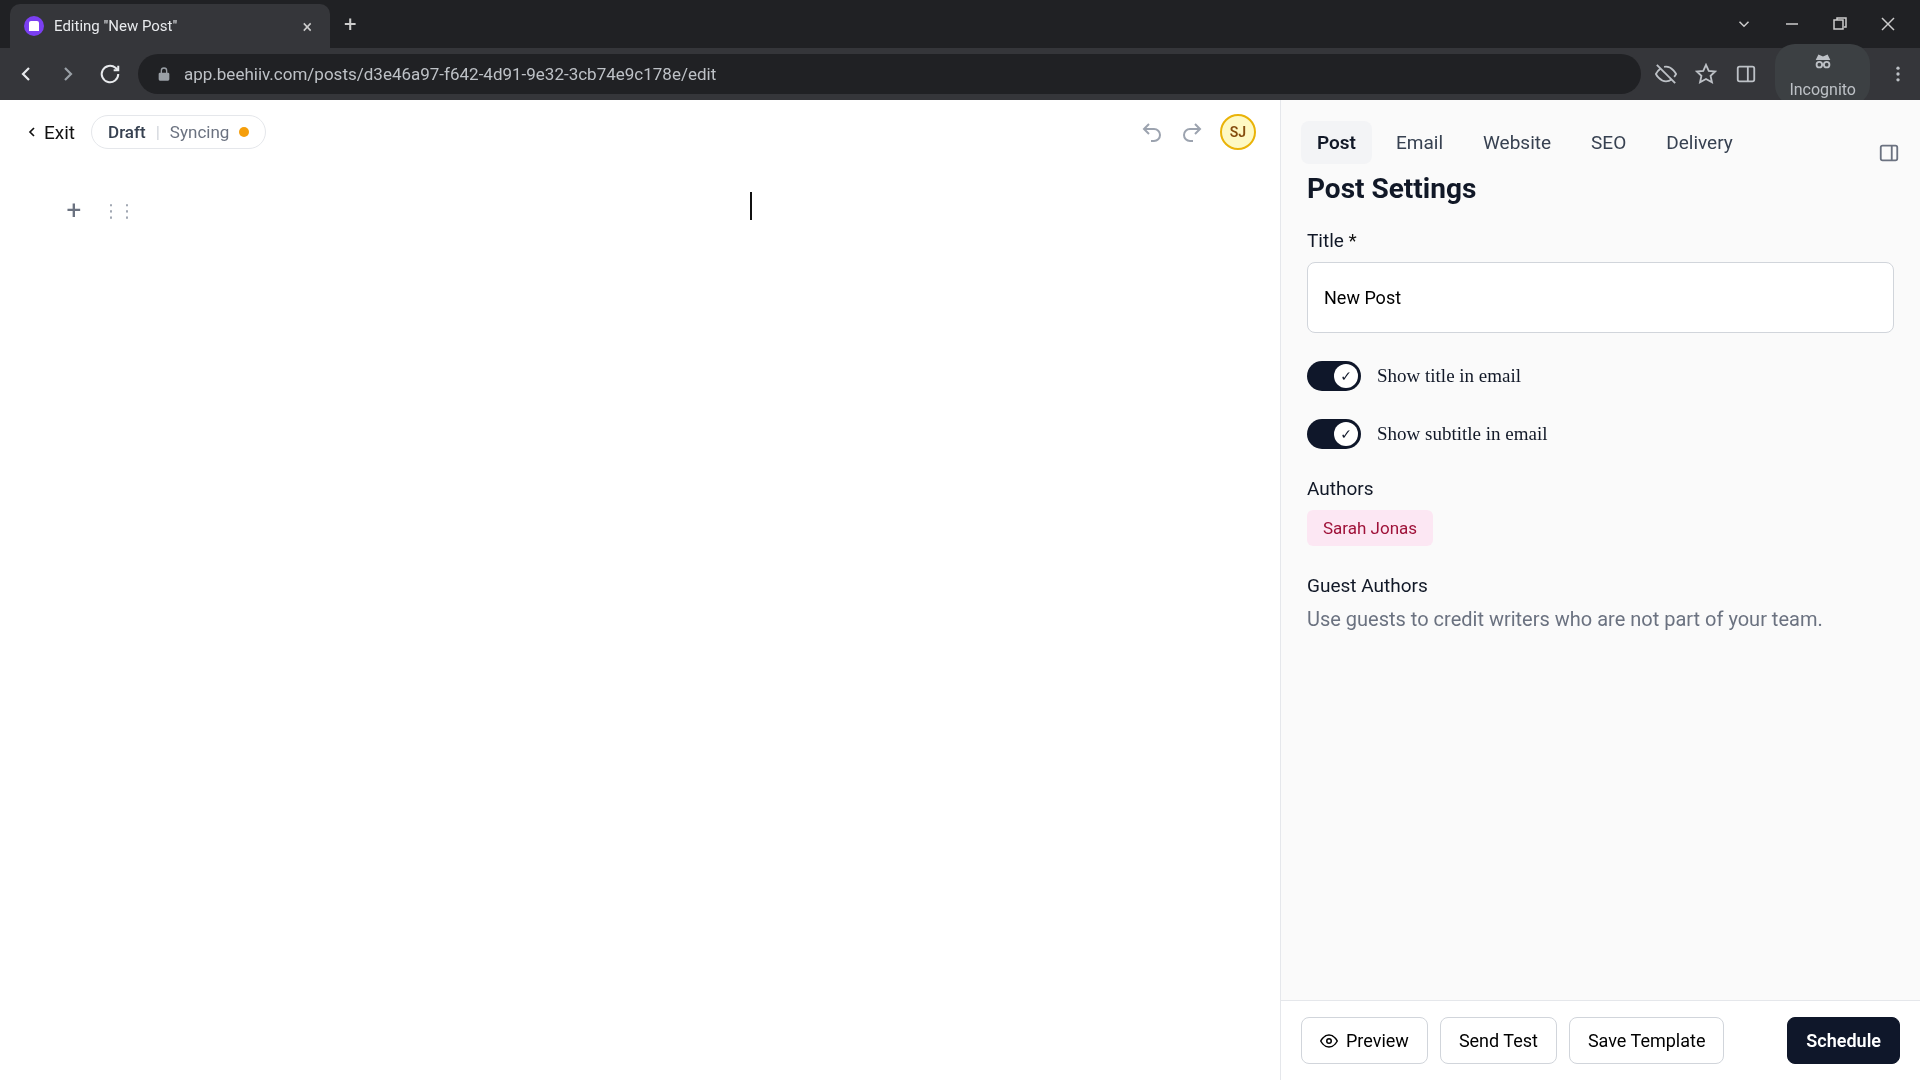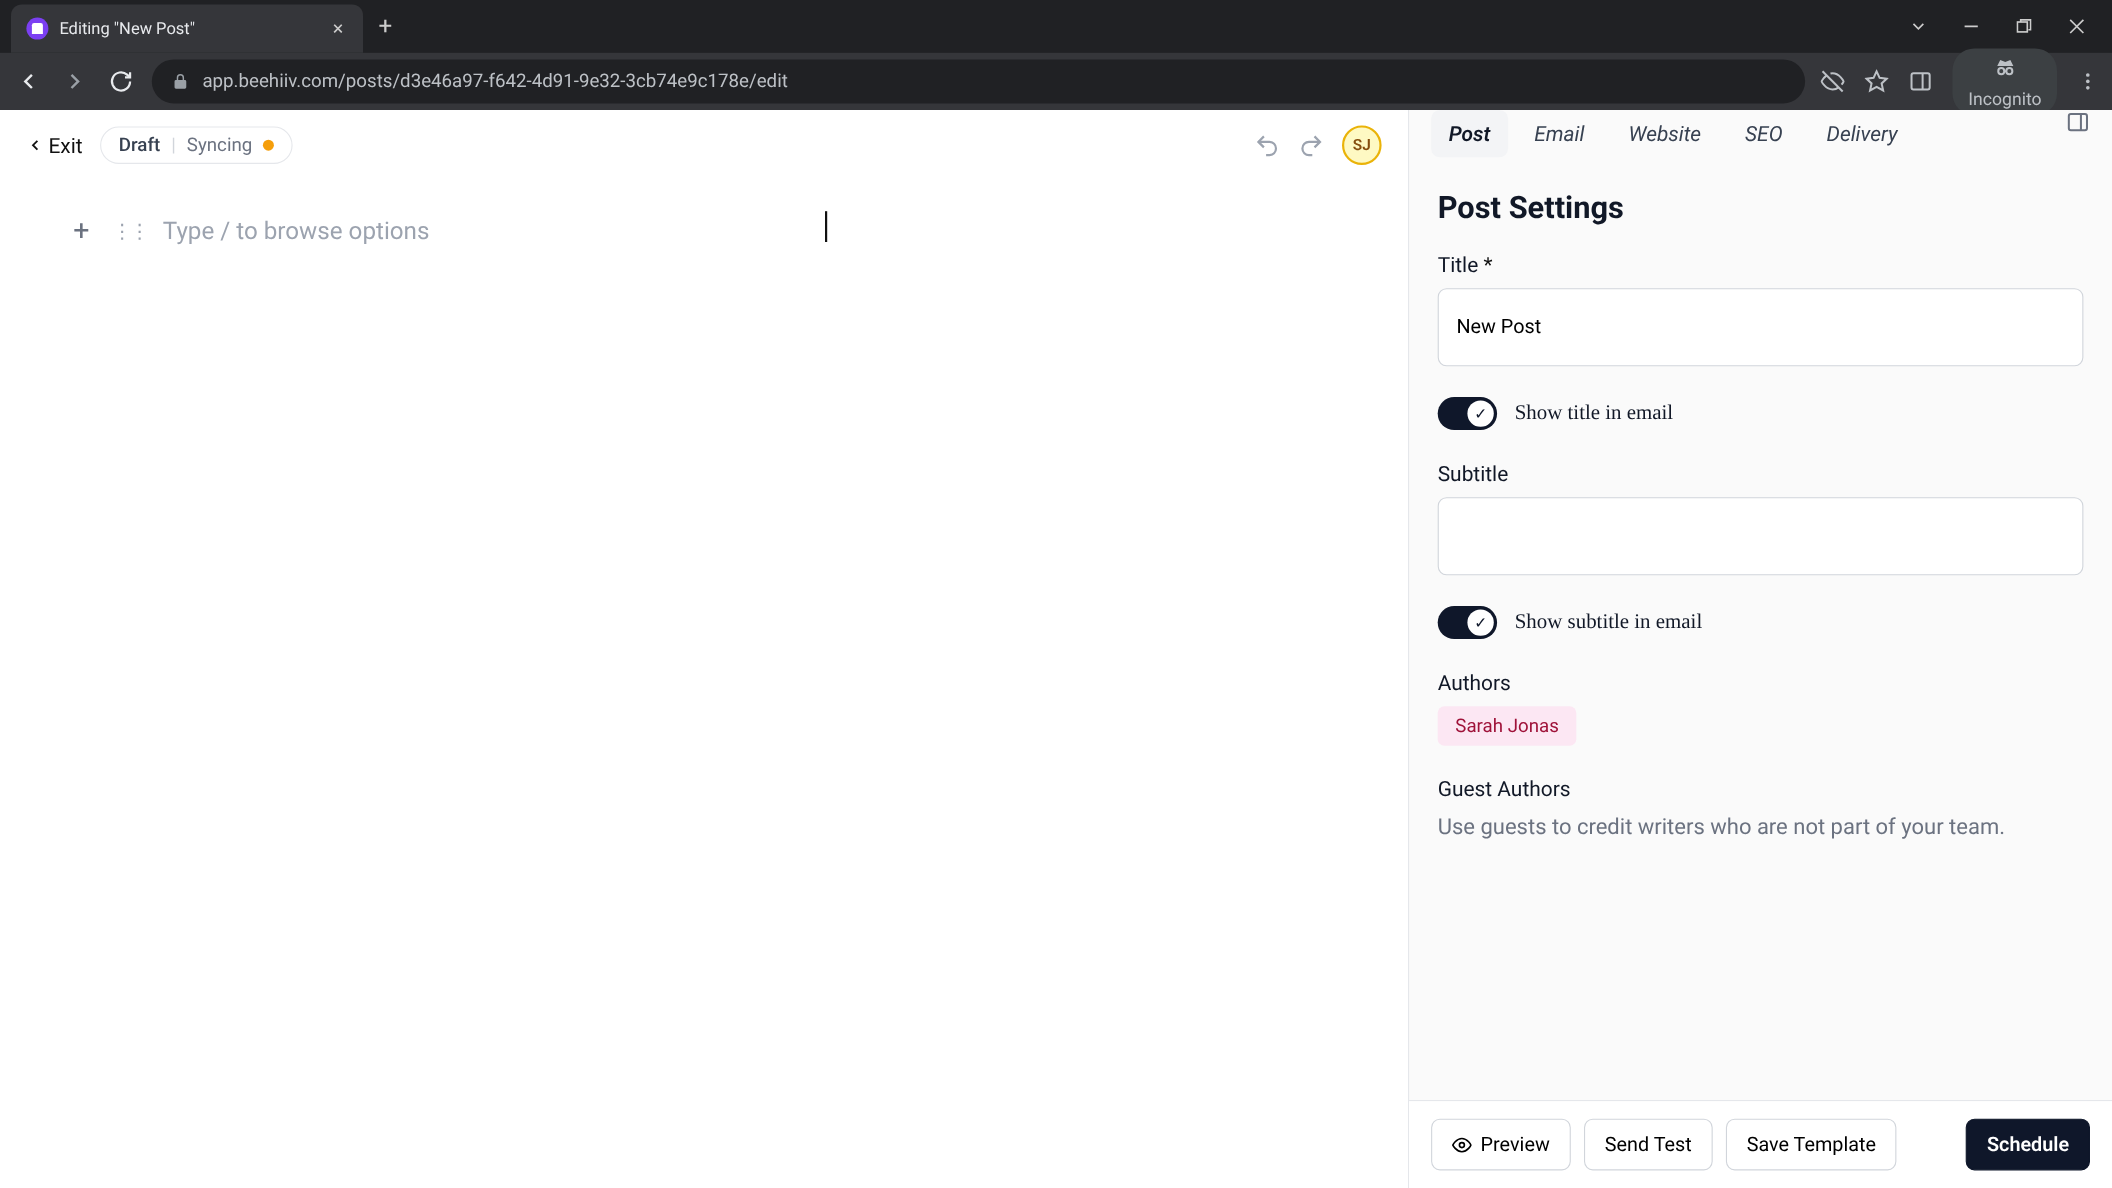--- a/index.html
+++ b/index.html
@@ -42,21 +42,21 @@
     
     .editor-body { flex:1; padding:32px 60px; }
     .block-row { display:flex; align-items:center; gap:14px; position:relative; }
     .block-add { width:28px; height:28px; display:flex; align-items:center; justify-content:center; color:#6b7280; font-size:26px; cursor:pointer; }
     .block-drag { color:#9ca3af; cursor:grab; font-size:18px; letter-spacing:-2px; }
     .block-placeholder { color:#9ca3af; font-size:22px; flex:1; }
     .cursor-mark { position:absolute; left:690px; top:-4px; width:2px; height:28px; background:#111; }
     
     
     .sidebar { width:640px; border-left:1px solid #e5e7eb; background:#fafafa; display:flex; flex-direction:column; position:relative; }
-    .tabs-row { display:flex; align-items:flex-start; height:64px; padding:0 20px; gap:8px;font-style:italic; }
+    .tabs-row { display:flex; align-items:flex-end; height:64px; padding:0 20px; gap:8px; }
     .side-tab { padding:10px 16px; font-size:19px; color:#374151; border-radius:8px; cursor:pointer; }
     .side-tab.active { background:#f3f4f6; font-weight:600; color:#111827; }
     .collapse-icon { margin-left:auto; color:#6b7280; cursor:pointer; }
     
     .sidebar-scroll { flex:1; overflow-y:auto; padding:8px 26px 100px 26px; }
     .section-title { font-size:28px; font-weight:700; color:#111827; margin-bottom:24px; }
     .field-group { margin-bottom:28px; }
     .field-label { font-size:19px; color:#111827; margin-bottom:10px; display:block; }
     .req-star { color:#111; }
     .text-input { width:100%; border:1px solid #d1d5db; border-radius:8px; padding:24px 16px; font-size:18px; background:#fff; }
@@ -204,21 +204,20 @@
               <path d="M20 9H10a6 6 0 0 0 0 12h3"></path>
             </svg>
           </div>
         <div class="avatar-small">SJ</div>
       </div>
     </div>
     <div class="editor-body">
       <div class="block-row">
         <div class="block-add">+</div>
         <div class="block-drag">⋮⋮</div>
-        <div class="block-placeholder">Type  /  to browse options</div>
         <div class="cursor-mark"></div>
       </div>
     </div>
   </div>
 
   <div class="sidebar">
     <div class="tabs-row">
       <div class="side-tab active">Post</div>
       <div class="side-tab">Email</div>
       <div class="side-tab">Website</div>
@@ -239,24 +238,20 @@
         <input class="text-input" value="New Post" style="">
       </div>
 
       <div class="toggle-row">
         <div class="toggle">
           <div class="toggle-knob">✓</div>
         </div>
         <span class="toggle-label">Show title in email</span>
       </div>
 
-      <div class="field-group">
-        <label class="field-label">Subtitle</label>
-        <input class="text-input" value="" style="">
-      </div>
 
       <div class="toggle-row">
         <div class="toggle">
           <div class="toggle-knob">✓</div>
         </div>
         <span class="toggle-label">Show subtitle in email</span>
       </div>
 
       <div class="field-group">
         <label class="field-label">Authors</label>

